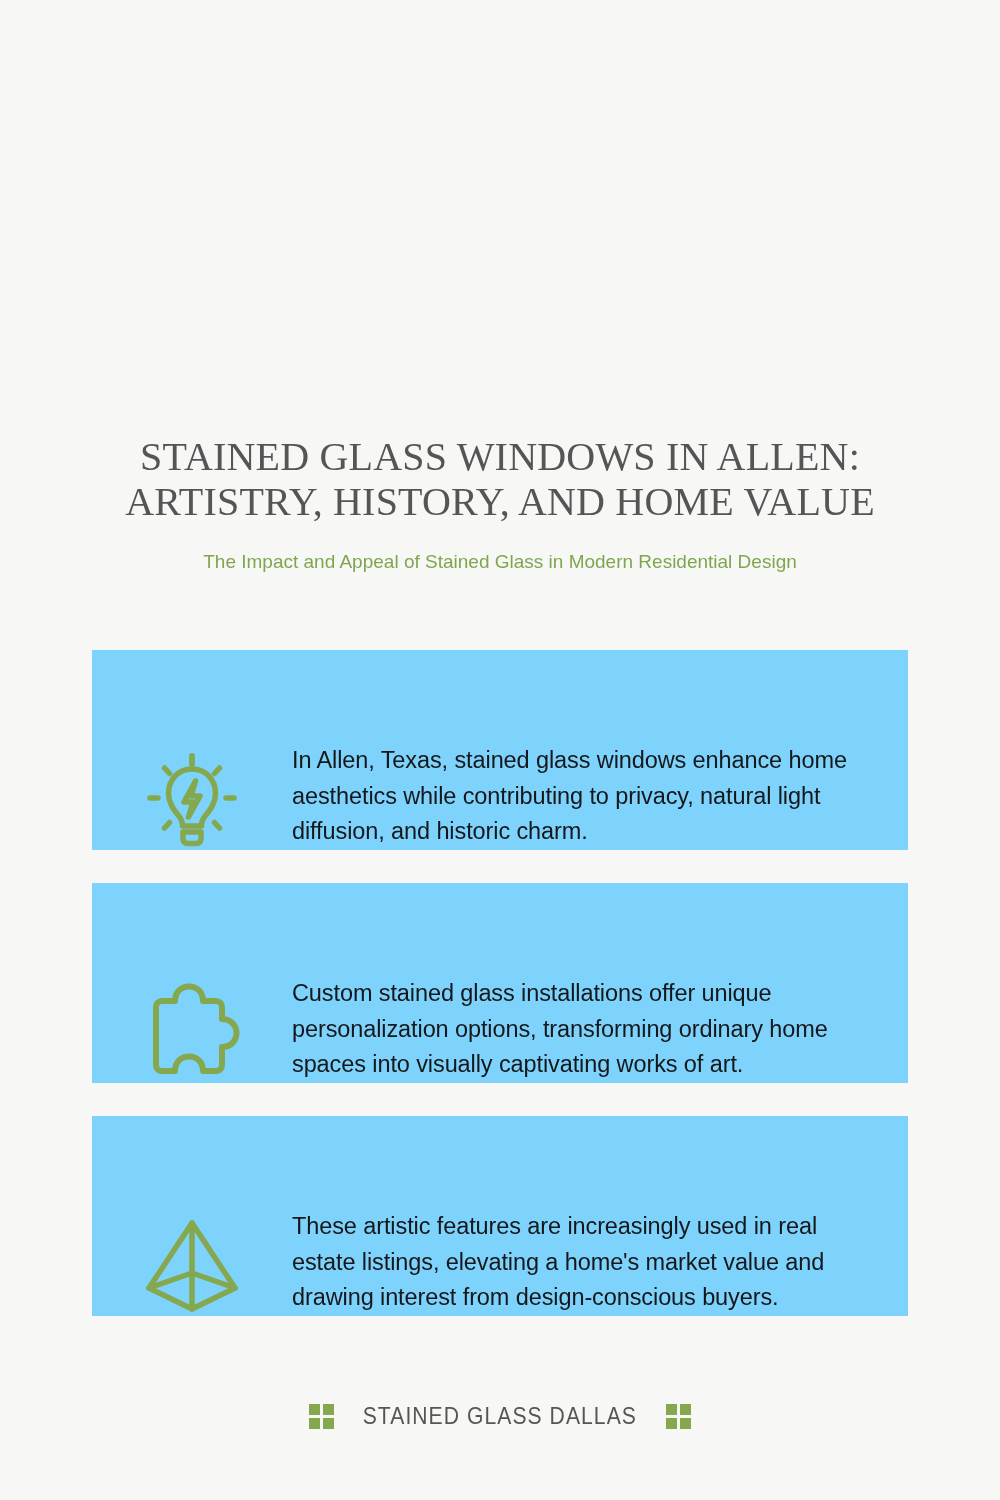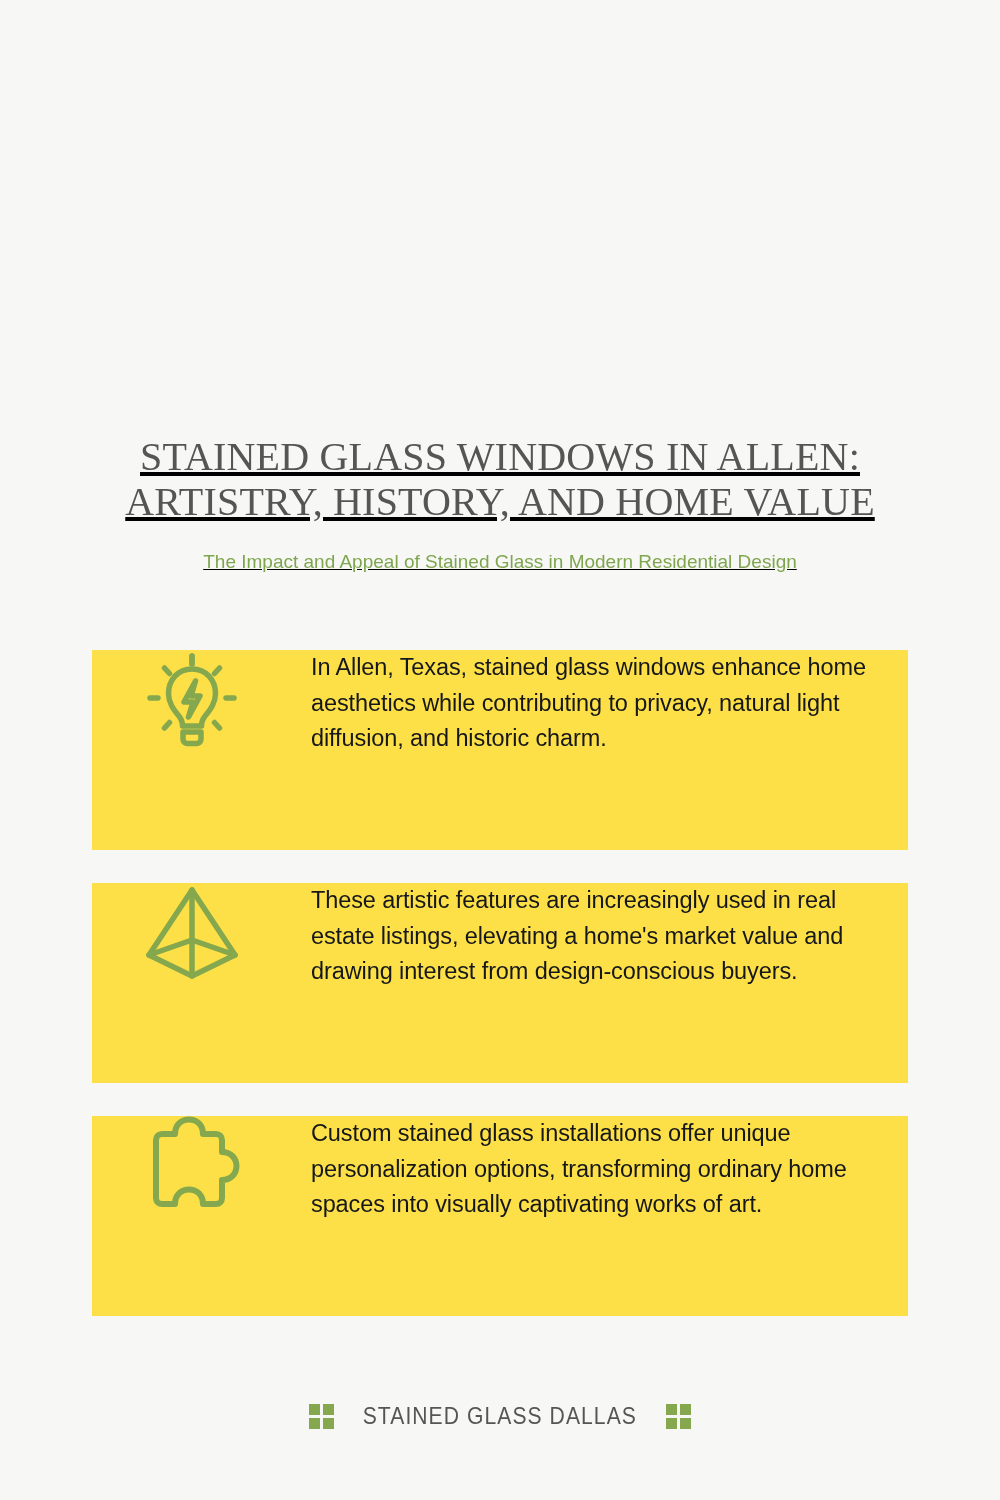--- a/index.html
+++ b/index.html
@@ -24,21 +24,20 @@
     flex-direction: column;
   }
 
   
   .header {
     position: absolute;
     top: 435px;
     left: 0;
     width: 1000px;
     text-align: center;
-    text-decoration: underline;
   }
 
   .poster-title {
     font-family: "Liberation Serif", "DejaVu Serif", serif;
     font-size: 40px;
     line-height: 1.12;
     font-weight: 400;
     color: #555555;
     letter-spacing: 0.2px;
     padding: 0 70px;
@@ -57,26 +56,25 @@
 
   
   .cards {
     position: absolute;
     top: 650px;
     left: 92px;
     width: 816px;
   }
 
   .card {
-    background: #fde047;
+    background: #7dd3fc;
     width: 816px;
     display: flex;
-    align-items: flex-start;
+    align-items: flex-end;
     margin-bottom: 33px;
-    gap: 19px;
   }
 
   .card-1 { height: 200px; }
   .card-2 { height: 200px; }
   .card-3 { height: 200px; }
 
   .card-icon {
     width: 200px;
     min-width: 200px;
     display: flex;
@@ -159,56 +157,56 @@
 
             <path d="M50 19 C36 19 26.5 30 26.5 43.5 C26.5 53 31.5 59.5 36.5 65.5 C39.5 69 40.5 71.5 40.5 76 L59.5 76 C59.5 71.5 60.5 69 63.5 65.5 C68.5 59.5 73.5 53 73.5 43.5 C73.5 30 64 19 50 19 Z"></path>
 
             <path d="M41 82 L59 82 L59 89 C59 91.5 57 93.5 54.5 93.5 L45.5 93.5 C43 93.5 41 91.5 41 89 Z"></path>
 
             <path d="M53.5 31 L42 52 L51 52 L46.5 67 L58 46 L49 46 Z"></path>
           </svg>
         </span>
       </div>
       <div class="card-text">In Allen, Texas, stained glass windows enhance home aesthetics while contributing to privacy, natural light diffusion, and historic charm.</div>
-    </div>
-
-    <div class="card card-2">
-      <div class="card-icon">
-        <span>
-          <svg width="100" height="100" viewBox="0 0 100 100" fill="none" stroke="#85a84f" stroke-width="5.5" stroke-linecap="round" stroke-linejoin="round">
-
-            <path d="M50 7 L7 72 L50 93 L93 72 Z"></path>
-
-            <line x1="50" y1="7" x2="50" y2="93"></line>
-
-            <line x1="7" y1="72" x2="50" y2="57"></line>
-            <line x1="93" y1="72" x2="50" y2="57"></line>
-          </svg>
-        </span>
-      </div>
-      <div class="card-text">These artistic features are increasingly used in real estate listings, elevating a home's market value and drawing interest from design-conscious buyers.</div>
     </div>
 
     <div class="card card-3">
       <div class="card-icon">
         <span>
           <svg width="100" height="100" viewBox="0 0 100 100" fill="none" stroke="#85a84f" stroke-width="6" stroke-linecap="round" stroke-linejoin="round">
             <path d="M14 24 C14 20.5 16.5 18 20 18 L33 18
                      C33 9 39 3.5 47 3.5 C55 3.5 61 9 61 18
                      L74 18 C77.5 18 80 20.5 80 24 L80 36
                      C88.5 36 94.5 42 94.5 50 C94.5 58 88.5 64 80 64
                      L80 82 C80 85.5 77.5 88 74 88 L61 88
                      C61 79 55 73.5 47 73.5 C39 73.5 33 79 33 88
                      L20 88 C16.5 88 14 85.5 14 82 Z"></path>
           </svg>
         </span>
       </div>
       <div class="card-text">Custom stained glass installations offer unique personalization options, transforming ordinary home spaces into visually captivating works of art.</div>
     </div>
 
+    <div class="card card-2">
+      <div class="card-icon">
+        <span>
+          <svg width="100" height="100" viewBox="0 0 100 100" fill="none" stroke="#85a84f" stroke-width="5.5" stroke-linecap="round" stroke-linejoin="round">
+
+            <path d="M50 7 L7 72 L50 93 L93 72 Z"></path>
+
+            <line x1="50" y1="7" x2="50" y2="93"></line>
+
+            <line x1="7" y1="72" x2="50" y2="57"></line>
+            <line x1="93" y1="72" x2="50" y2="57"></line>
+          </svg>
+        </span>
+      </div>
+      <div class="card-text">These artistic features are increasingly used in real estate listings, elevating a home's market value and drawing interest from design-conscious buyers.</div>
+    </div>
+
   </div>
 
   <div class="footer">
     <span class="logo-squares">
       <span></span>
         <span></span>
         <span></span>
         <span></span>
     </span>
     <span class="logo-text">STAINED GLASS DALLAS</span>

